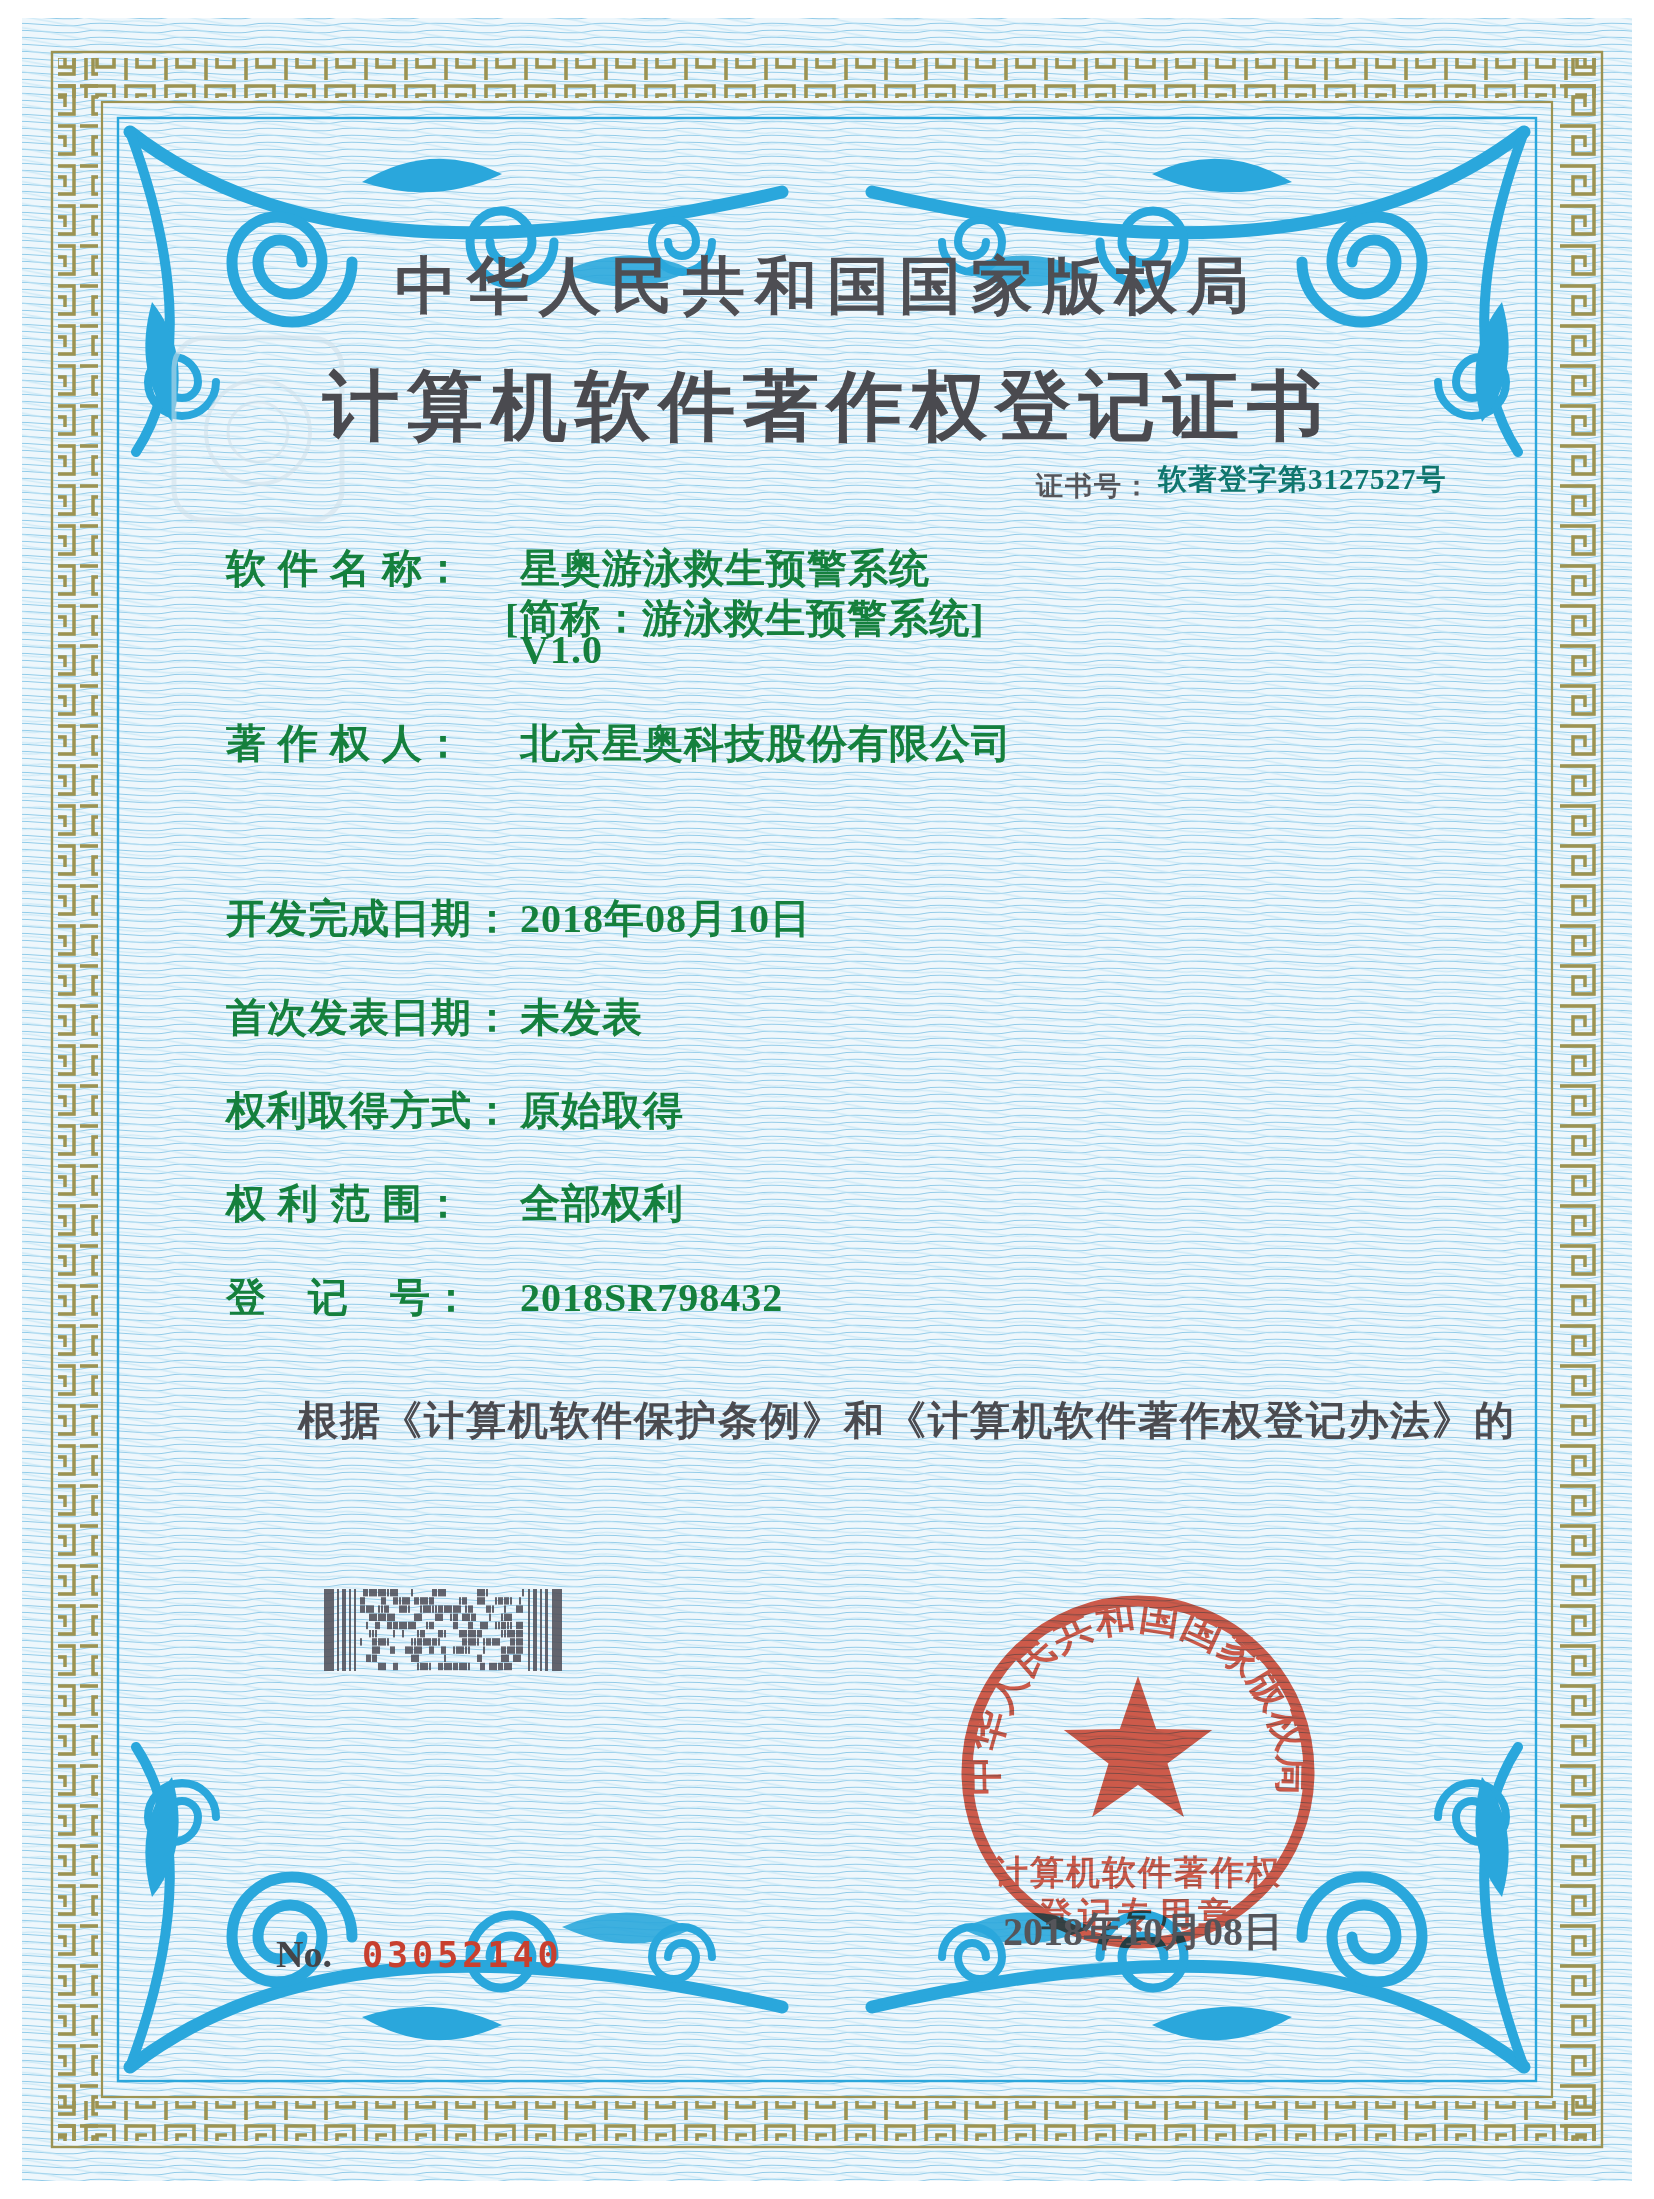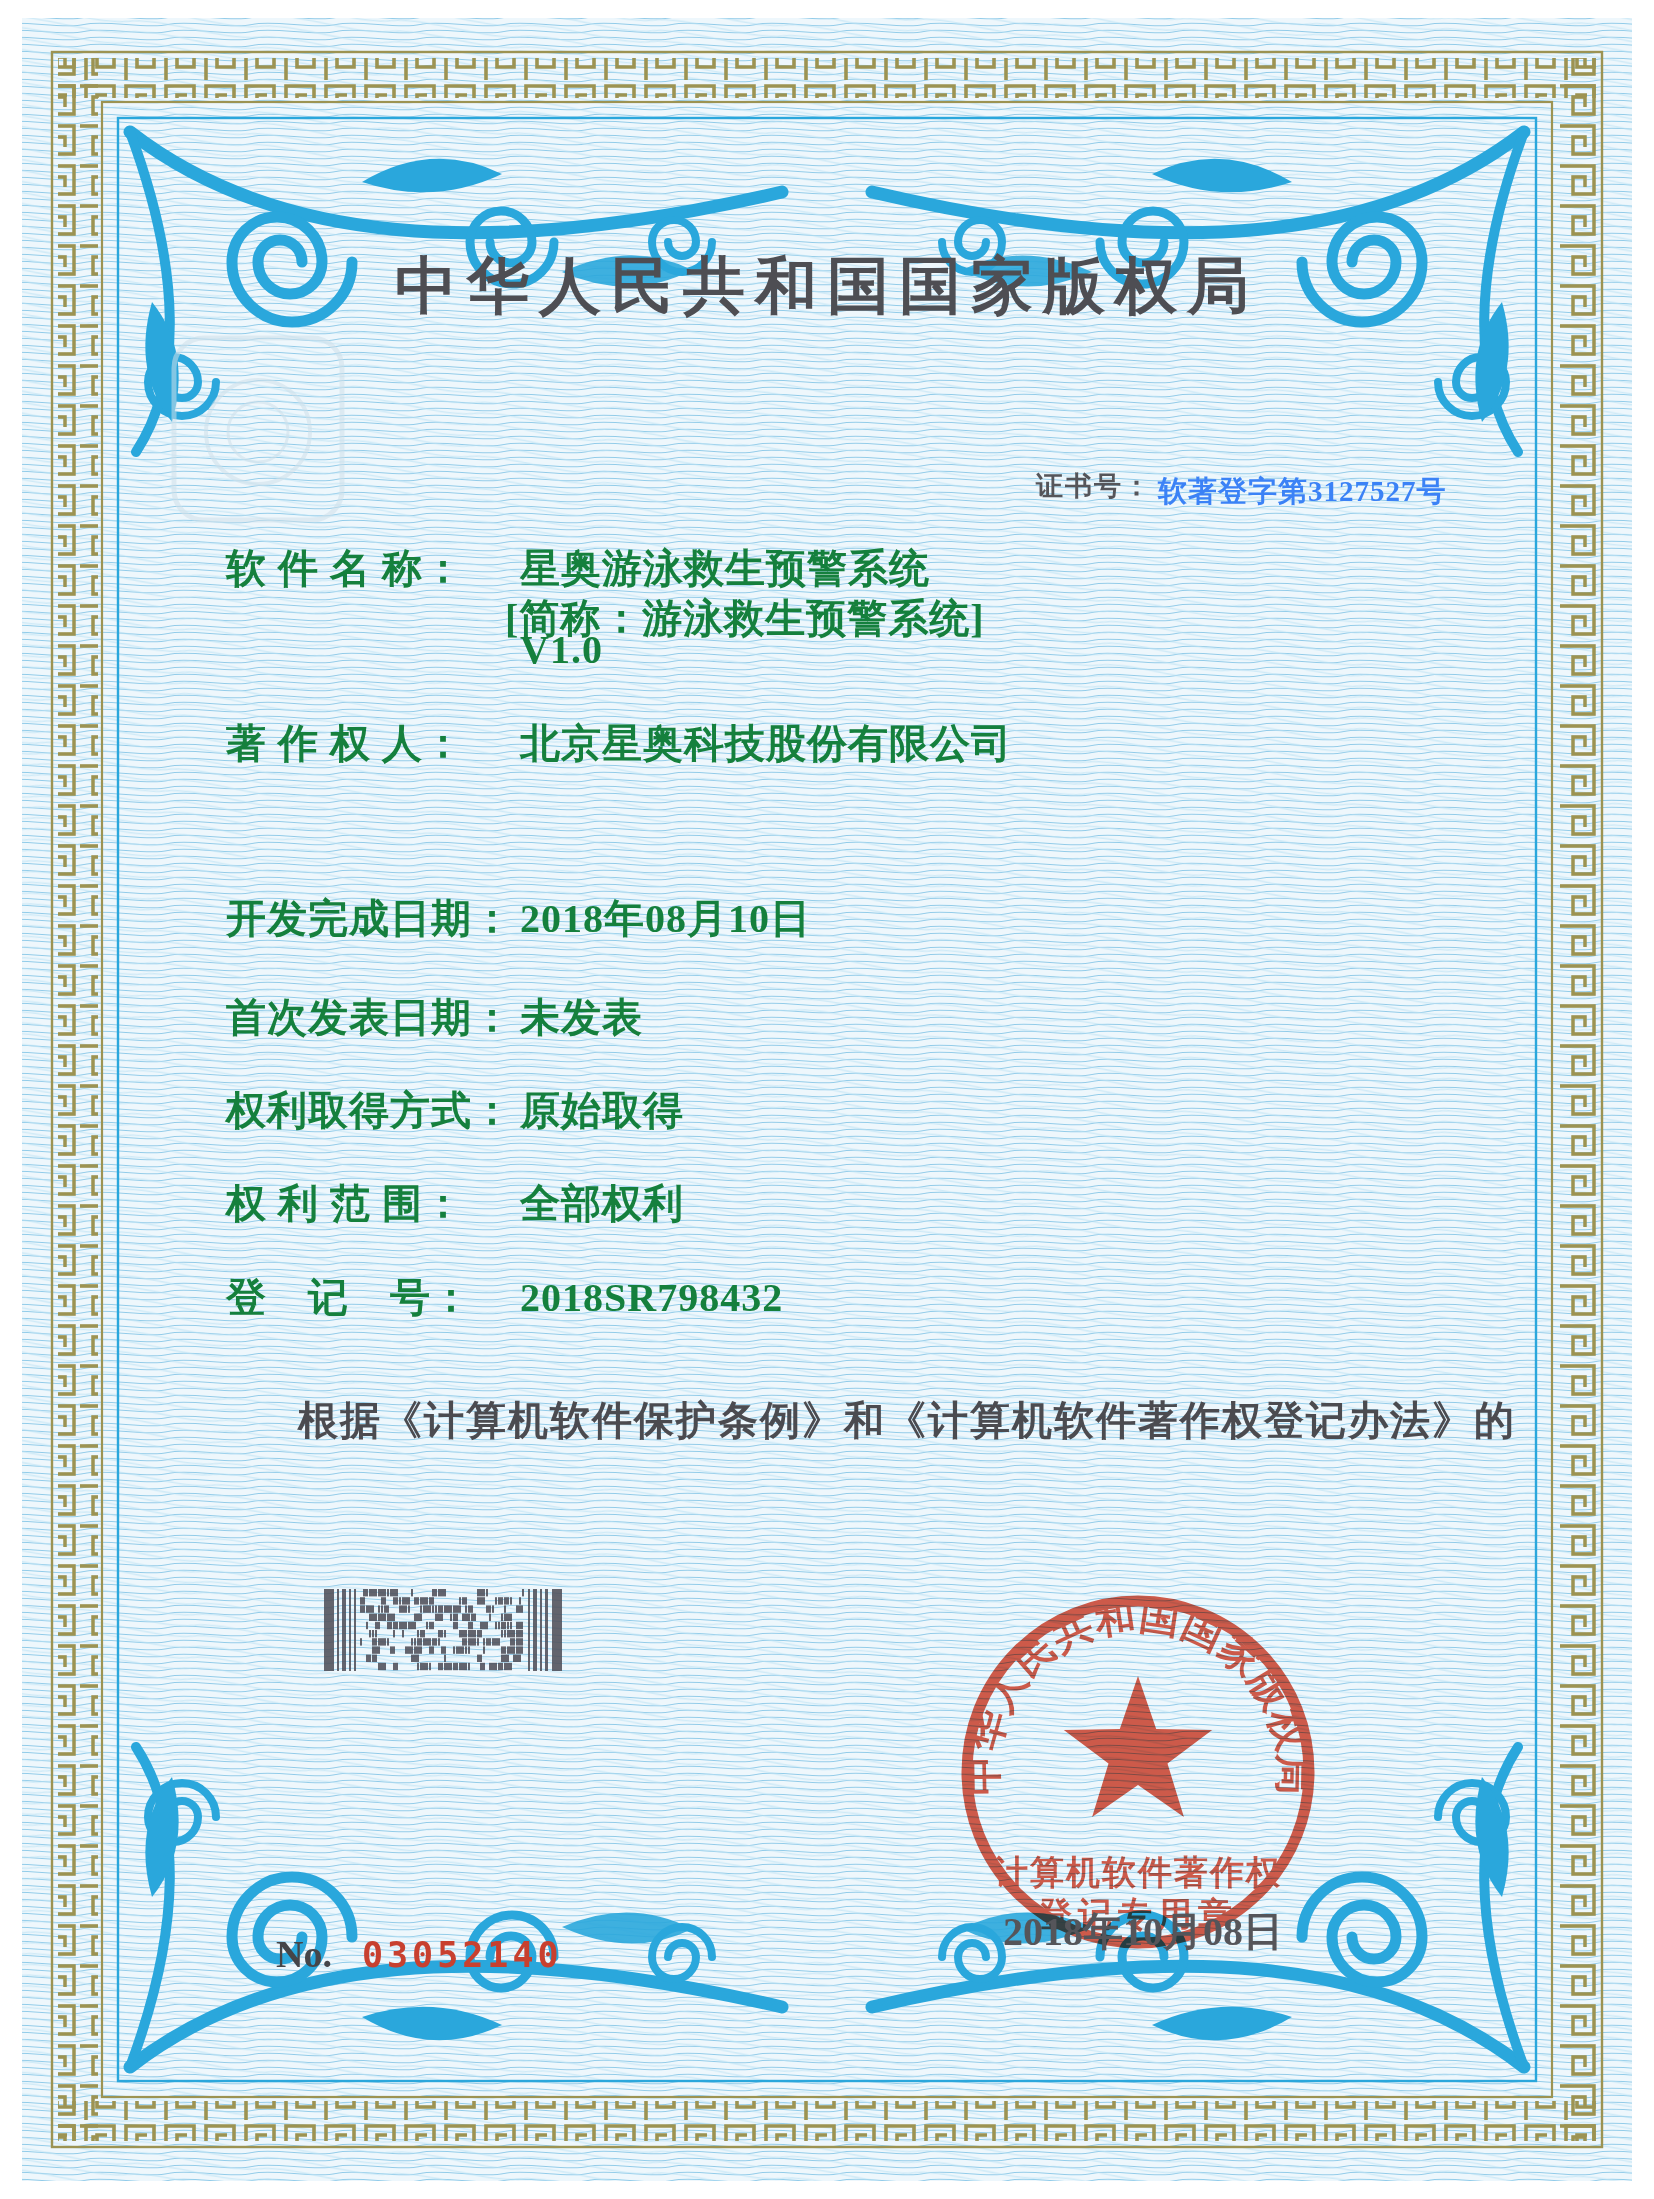--- a/index.html
+++ b/index.html
@@ -15,21 +15,21 @@
   .orn-stroke{stroke:var(--ornament_blue,#2aa7dc);fill:none;stroke-linecap:round;}
   .orn-fill{fill:var(--ornament_blue,#2aa7dc);}
   .emboss{stroke:#cfe0ea;fill:none;}
 
   .txt{position:absolute;white-space:nowrap;z-index:2;}
   .authority{top:244px;left:0;width:100%;text-align:center;font-size:62px;font-weight:700;
     letter-spacing:10px;color:#4e4e53;}
   .cert-title{top:356px;left:0;width:100%;text-align:center;font-size:76px;font-weight:700;
     letter-spacing:8px;color:#4a4a4f;}
   .certno-label{top:468px;left:1036px;font-size:27px;font-weight:700;color:#55555a;letter-spacing:2px;}
-  .certno-value{top:472px;left:1158px;font-size:29px;font-weight:700;color:#3b82f6;letter-spacing:1px;}
+  .certno-value{top:460px;left:1158px;font-size:29px;font-weight:700;color:#0f766e;letter-spacing:1px;}
 
   .row{font-size:40px;font-weight:600;letter-spacing:1px;color:#15803d;}
   .row .lbl{display:inline-block;min-width:294px;}
   .r0{top:541px;left:226px;}
   .r0b{top:591px;left:505px;}
   .r0c{top:626px;left:520px;}
   .r1{top:716px;left:226px;}
   .r2{top:891px;left:226px;}
   .r3{top:990px;left:226px;}
   .r4{top:1083px;left:226px;}
@@ -115,20 +115,21 @@
     </g>
 
     <g opacity=".55">
       <rect x="174" y="338" width="168" height="182" rx="30" class="emboss" stroke-width="5"></rect>
       <circle cx="258" cy="432" r="52" class="emboss" stroke-width="4"></circle>
       <circle cx="258" cy="432" r="30" class="emboss" stroke-width="3"></circle>
     </g>
   </svg>
 
   <div class="txt authority">中华人民共和国国家版权局</div>
+  <div class="txt cert-title">计算机软件著作权登记证书</div>
   <div class="txt certno-label">证书号：</div>
   <div class="txt certno-value">软著登字第3127527号</div>
 
   <div class="txt row r0">
     <span class="lbl">软 件 名 称：</span><span>星奥游泳救生预警系统</span>
   </div>
   <div class="txt row r0b">[简称：游泳救生预警系统]</div>
   <div class="txt row r0c">V1.0</div>
 
   <div class="txt row r1">

